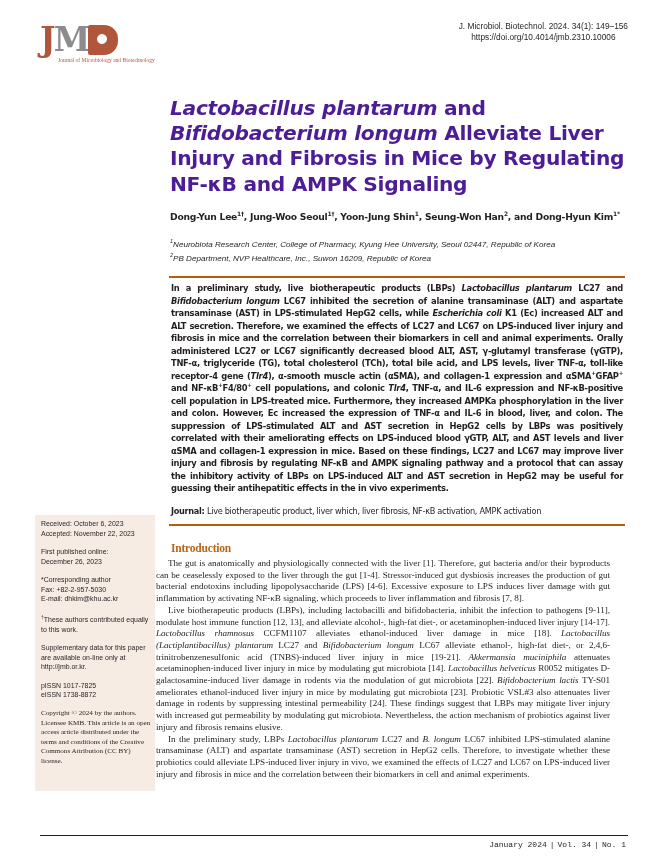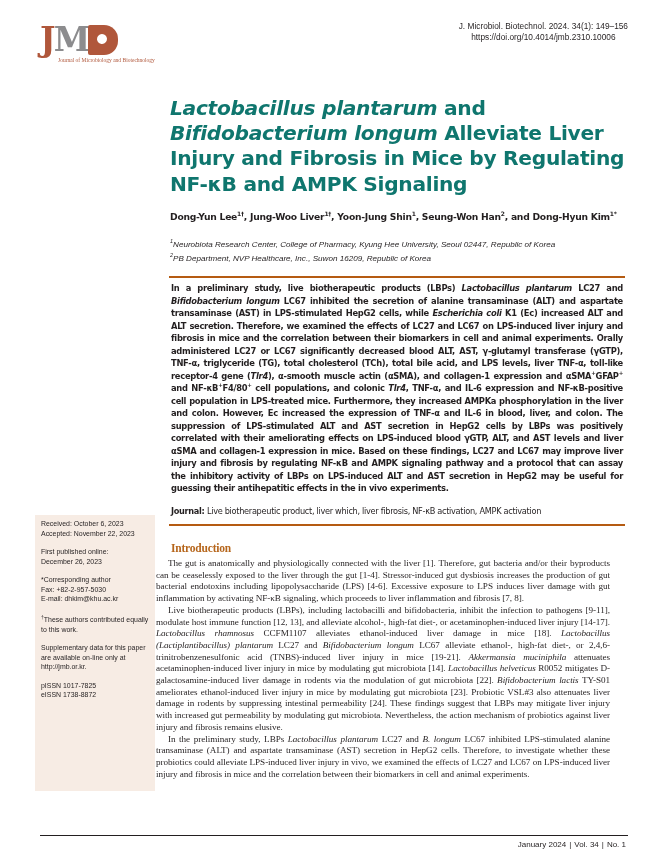--- a/index.html
+++ b/index.html
@@ -12,21 +12,21 @@
   .logo-j { color: #b0573b; }
   .logo-m { color: #8c8c8e; }
   .logo-b { display: inline-block; width: 30px; height: 30px; background: #b0573b; border-radius: 2px 14px 14px 2px; vertical-align: top; margin-top: 2px; position: relative; }
   .logo-b .dot { position: absolute; left: 9px; top: 9px; width: 10px; height: 10px; background: #fff; border-radius: 50%; transform: rotate(-30deg); }
   .logo-sub { position: absolute; left: 18px; top: 34px; font-family: "Liberation Serif", serif; font-size: 5.5px; color: #b0573b; white-space: nowrap; }
 
   
   .citation { right: 42px; top: 21px; text-align: center; font-family: "Liberation Sans", sans-serif; font-size: 8.3px; line-height: 11px; color: #231f20; }
 
   
-  .title { left: 170px; top: 96px; width: 460px; font-family: "DejaVu Sans", sans-serif; font-weight: bold; font-size: 20.2px; line-height: 25.2px; color: #0f766e; letter-spacing: -0.3px; }
+  .title { left: 170px; top: 96px; width: 460px; font-family: "DejaVu Sans", sans-serif; font-weight: bold; font-size: 20.2px; line-height: 25.2px; color: #4c1d95; letter-spacing: -0.3px; }
   .title i { font-style: italic; }
 
   .authors { left: 170px; top: 210px; width: 480px; font-family: "DejaVu Sans", sans-serif; font-weight: bold; font-size: 9.2px; color: #231f20; white-space: nowrap; letter-spacing: -0.25px; }
   .authors sup { font-size: 6px; }
 
   .affils { left: 170px; top: 236px; width: 480px; font-family: "Liberation Sans", sans-serif; font-style: italic; font-size: 8.1px; line-height: 11.5px; color: #231f20; }
   .affils sup { font-size: 5.5px; }
 
   .rule { background: #b55b12; height: 2px; }
   .rule-top { left: 169px; top: 276px; width: 456px; }
@@ -48,21 +48,21 @@
   .side-serif { font-family: "Liberation Serif", serif; font-size: 7.1px; line-height: 9.6px; }
 
   
   .intro-head { left: 171px; top: 542px; font-family: Liberation Serif, serif; font-weight: bold; font-size: 11.5px; color: #b6661c; letter-spacing: -0.2px; }
   .intro { left: 156px; top: 558px; width: 454px; font-family: "Liberation Serif", serif; font-size: 9.15px; line-height: 11.7px; text-align: justify; color: #231f20; letter-spacing: -0.05px; }
   .intro p { margin: 0; text-indent: 12px; }
   .intro i { font-style: italic; }
 
   
   .footer-rule { left: 40px; top: 835px; width: 588px; height: 1px; background: #231f20; }
-  .footer { right: 44px; top: 840px; font-family: Liberation Sans, sans-serif; font-size: 8px; color: #231f20; white-space: nowrap; }
+  .footer { right: 44px; top: 840px; font-family: Liberation Mono, monospace; font-size: 8px; color: #231f20; white-space: nowrap; }
   .footer .sep { margin: 0 3px; }
 </style>
 </head>
 <body>
 
 <div class="abs logo">
   <div class="logo-letters">
     <span class="logo-j">J</span><span class="logo-m">M</span><span class="logo-b"><span class="dot"></span></span>
   </div>
   <div class="logo-sub">Journal of Microbiology and Biotechnology</div>
@@ -71,21 +71,21 @@
 <div class="abs citation">
   <div>J. Microbiol. Biotechnol. 2024. 34(1): 149–156</div>
   <div>https://doi.org/10.4014/jmb.2310.10006</div>
 </div>
 
 <div class="abs title">
   <i>Lactobacillus plantarum</i><span> and </span><i>Bifidobacterium longum</i><span> Alleviate Liver Injury and Fibrosis in Mice by Regulating NF-κB and AMPK Signaling</span>
 </div>
 
 <div class="abs authors">
-  <span>Dong-Yun Lee</span><sup>1†</sup><span>, </span><span>Jung-Woo Liver</span><sup>1†</sup><span>, </span><span>Yoon-Jung Shin</span><sup>1</sup><span>, </span><span>Seung-Won Han</span><sup>2</sup><span>, and </span><span>Dong-Hyun Kim</span><sup>1*</sup>
+  <span>Dong-Yun Lee</span><sup>1†</sup><span>, </span><span>Jung-Woo Seoul</span><sup>1†</sup><span>, </span><span>Yoon-Jung Shin</span><sup>1</sup><span>, </span><span>Seung-Won Han</span><sup>2</sup><span>, and </span><span>Dong-Hyun Kim</span><sup>1*</sup>
 </div>
 
 <div class="abs affils">
   <div><sup>1</sup><span>Neurobiota Research Center, College of Pharmacy, Kyung Hee University, Seoul 02447, Republic of Korea</span></div>
   <div><sup>2</sup><span>PB Department, NVP Healthcare, Inc., Suwon 16209, Republic of Korea</span></div>
 </div>
 
 <div class="abs rule rule-top"></div>
 
 <div class="abs abstract"><span>In a preliminary study, live biotherapeutic products (LBPs) </span><i>Lactobacillus plantarum</i><span> LC27 and </span><i>Bifidobacterium longum</i><span> LC67 inhibited the secretion of alanine transaminase (ALT) and aspartate transaminase (AST) in LPS-stimulated HepG2 cells, while </span><i>Escherichia coli</i><span> K1 (Ec) increased ALT and ALT secretion. Therefore, we examined the effects of LC27 and LC67 on LPS-induced liver injury and fibrosis in mice and the correlation between their biomarkers in cell and animal experiments. Orally administered LC27 or LC67 significantly decreased blood ALT, AST, γ-glutamyl transferase (γGTP), TNF-α, triglyceride (TG), total cholesterol (TCh), total bile acid, and LPS levels, liver TNF-α, toll-like receptor-4 gene (</span><i>Tlr4</i><span>), α-smooth muscle actin (αSMA), and collagen-1 expression and αSMA</span><sup>+</sup><span>GFAP</span><sup>+</sup><span> and NF-κB</span><sup>+</sup><span>F4/80</span><sup>+</sup><span> cell populations, and colonic </span><i>Tlr4</i><span>, TNF-α, and IL-6 expression and NF-κB-positive cell population in LPS-treated mice. Furthermore, they increased AMPKa phosphorylation in the liver and colon. However, Ec increased the expression of TNF-α and IL-6 in blood, liver, and colon. The suppression of LPS-stimulated ALT and AST secretion in HepG2 cells by LBPs was positively correlated with their ameliorating effects on LPS-induced blood γGTP, ALT, and AST levels and liver αSMA and collagen-1 expression in mice. Based on these findings, LC27 and LC67 may improve liver injury and fibrosis by regulating NF-κB and AMPK signaling pathway and a protocol that can assay the inhibitory activity of LBPs on LPS-induced ALT and AST secretion in HepG2 may be useful for guessing their antihepatitic effects in the in vivo experiments.</span></div>
@@ -95,20 +95,21 @@
 <div class="abs rule rule-bot"></div>
 
 <div class="abs sidebox"></div>
 <div class="abs side-text">
   <p><span>Received: October 6, 2023</span><br><span>Accepted: November 22, 2023</span></p>
   <p><span>First published online:</span><br><span>December 26, 2023</span></p>
   <p><span>*Corresponding author</span><br><span>Fax: +82-2-957-5030</span><br><span>E-mail: dhkim@khu.ac.kr</span></p>
   <p><sup>†</sup><span>These authors contributed equally to this work.</span></p>
   <p>Supplementary data for this paper are available on-line only at http://jmb.or.kr.</p>
   <p><span>pISSN 1017-7825</span><br><span>eISSN 1738-8872</span></p>
+  <p class="side-serif">Copyright © 2024 by the authors. Licensee KMB. This article is an open access article distributed under the terms and conditions of the Creative Commons Attribution (CC BY) license.</p>
 </div>
 
 <div class="abs intro-head">Introduction</div>
 <div class="abs intro">
   <p>The gut is anatomically and physiologically connected with the liver [1]. Therefore, gut bacteria and/or their byproducts can be ceaselessly exposed to the liver through the gut [1-4]. Stressor-induced gut dysbiosis increases the production of gut bacterial endotoxins including lipopolysaccharide (LPS) [4-6]. Excessive exposure to LPS induces liver damage with gut inflammation by activating NF-κB signaling, which proceeds to liver inflammation and fibrosis [7, 8].</p>
   <p><span>Live biotherapeutic products (LBPs), including lactobacilli and bifidobacteria, inhibit the infection to pathogens [9-11], modulate host immune function [12, 13], and alleviate alcohol-, high-fat diet-, or acetaminophen-induced liver injury [14-17]. </span><i>Lactobacillus rhamnosus</i><span> CCFM1107 alleviates ethanol-induced liver damage in mice [18]. </span><i>Lactobacillus (Lactiplantibacillus) plantarum</i><span> LC27 and </span><i>Bifidobacterium longum</i><span> LC67 alleviate ethanol-, high-fat diet-, or 2,4,6-trinitrobenzenesulfonic acid (TNBS)-induced liver injury in mice [19-21]. </span><i>Akkermansia muciniphila</i><span> attenuates acetaminophen-induced liver injury in mice by modulating gut microbiota [14]. </span><i>Lactobacillus helveticus</i><span> R0052 mitigates D-galactosamine-induced liver damage in rodents via the modulation of gut microbiota [22]. </span><i>Bifidobacterium lactis</i><span> TY-S01 ameliorates ethanol-induced liver injury in mice by modulating gut microbiota [23]. Probiotic VSL#3 also attenuates liver damage in rodents by suppressing intestinal permeability [24]. These findings suggest that LBPs may mitigate liver injury with increased gut permeability by modulating gut microbiota. Nevertheless, the action mechanism of probiotics against liver injury and fibrosis remains elusive.</span></p>
   <p><span>In the preliminary study, LBPs </span><i>Lactobacillus plantarum</i><span> LC27 and </span><i>B. longum</i><span> LC67 inhibited LPS-stimulated alanine transaminase (ALT) and aspartate transaminase (AST) secretion in HepG2 cells. Therefore, to investigate whether these probiotics could alleviate LPS-induced liver injury in vivo, we examined the effects of LC27 and LC67 on LPS-induced liver injury and fibrosis in mice and the correlation between their biomarkers in cell and animal experiments.</span></p>
 </div>
 
 <div class="abs footer-rule"></div>

